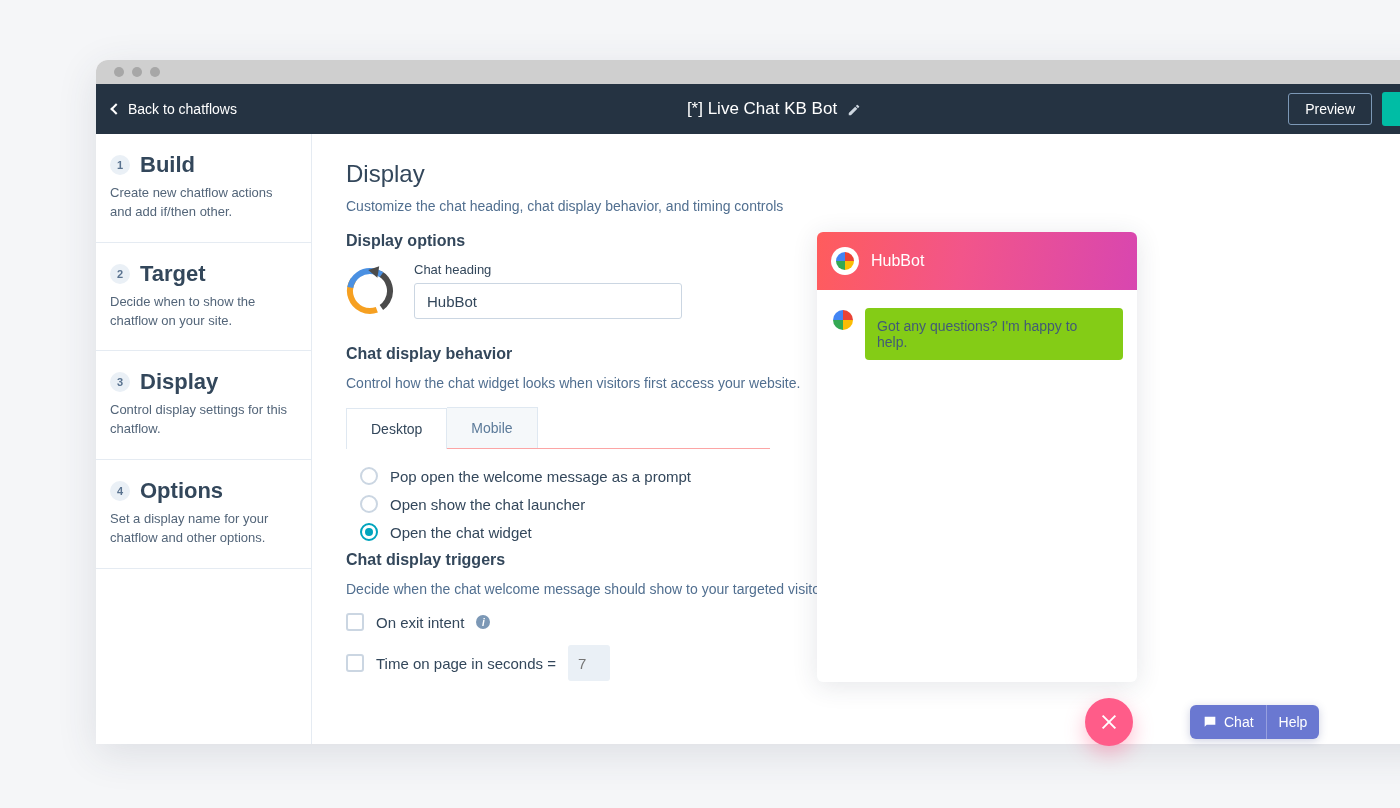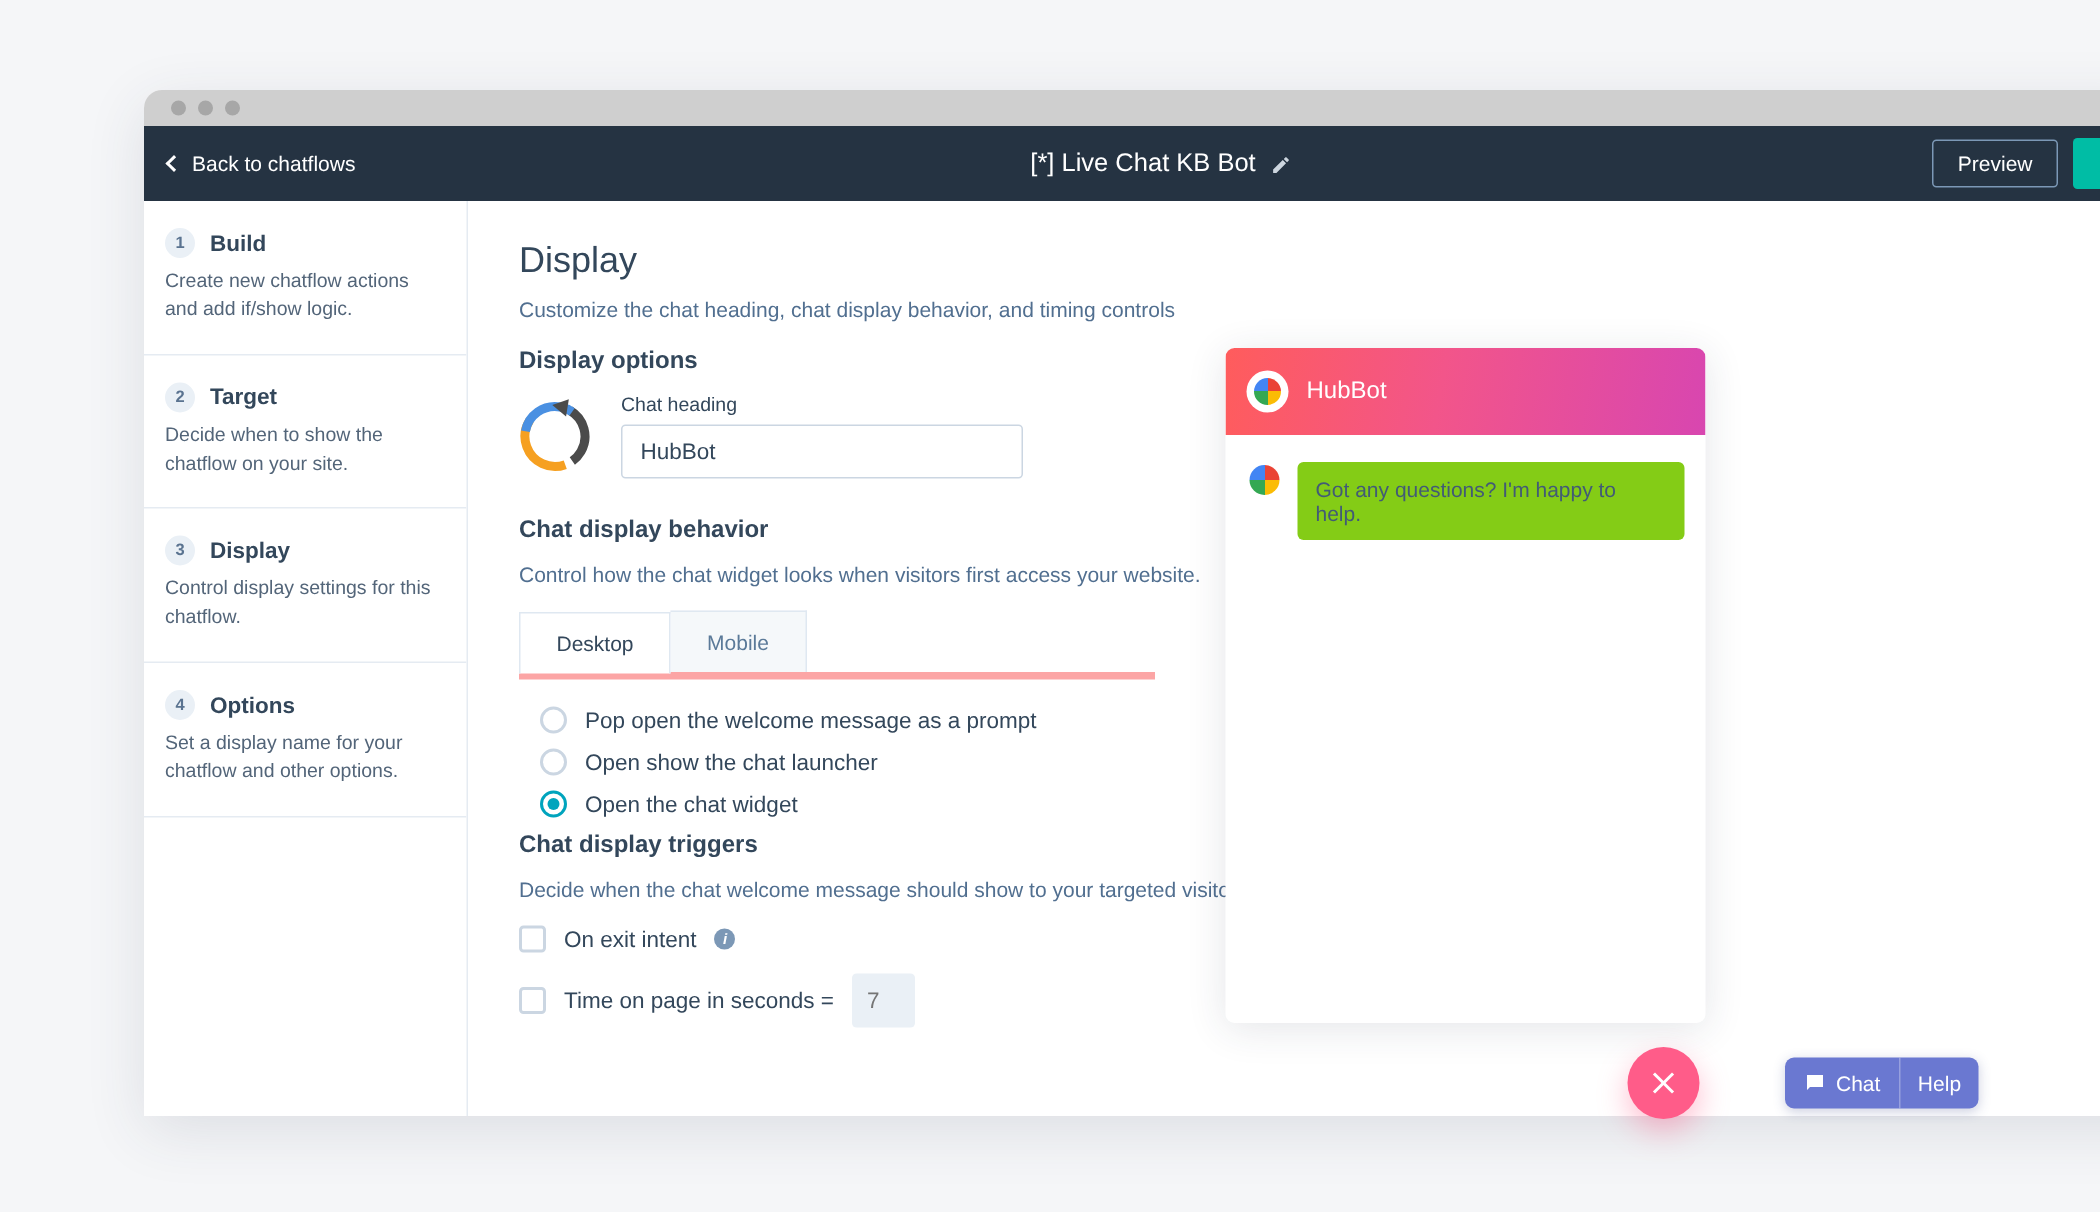--- a/index.html
+++ b/index.html
@@ -154,21 +154,21 @@
     margin-bottom: 6px;
   }
   .step-num {
     width: 20px; height: 20px; border-radius: 50%;
     background: #eaf0f6;
     color: #5a7390;
     font-size: 11px;
     font-weight: 600;
     display: flex; align-items: center; justify-content: center;
   }
-  .step-title { font-size: 15px; font-weight: 600; color: #33475b; }
+  .step-title { font-size: 22px; font-weight: 600; color: #33475b; }
   .step-desc { font-size: 13px; color: #536579; line-height: 1.45; }
 
   .main {
     flex: 1 1 auto;
     padding: 26px 34px 10px 34px;
     overflow: hidden;
     position: relative;
   }
   .page-title { font-size: 24px; font-weight: 500; color: #33475b; margin-bottom: 10px; }
   .page-sub { font-size: 14px; color: #516f90; margin-bottom: 18px; }
@@ -205,21 +205,21 @@
     padding: 0 12px;
     font-size: 15px;
     color: #33475b;
   }
 
   .section-gap { margin-top: 10px; }
 
   
   .tabs {
     display: flex;
-    border-bottom: 5px solid #fca5a5;
+    border-bottom: 1px solid #fca5a5;
     width: 424px;
     margin-bottom: 18px;
   }
   .tab {
     padding: 12px 24px;
     font-size: 14px;
     color: #5b7a99;
     background: #f5f8fa;
     border: 1px solid #dfe8f1;
     border-bottom: none;
@@ -438,21 +438,21 @@
     </div>
 
     <div class="body">
 
       <div class="sidebar">
         <div class="step">
           <div class="step-head">
             <span class="step-num">1</span>
             <span class="step-title">Build</span>
           </div>
-          <div class="step-desc">Create new chatflow actions and add if/show logic.</div>
+          <div class="step-desc">Create new chatflow actions and add if/then other.</div>
         </div>
         <div class="step">
           <div class="step-head">
             <span class="step-num">2</span>
             <span class="step-title">Target</span>
           </div>
           <div class="step-desc">Decide when to show the chatflow on your site.</div>
         </div>
         <div class="step">
           <div class="step-head">

